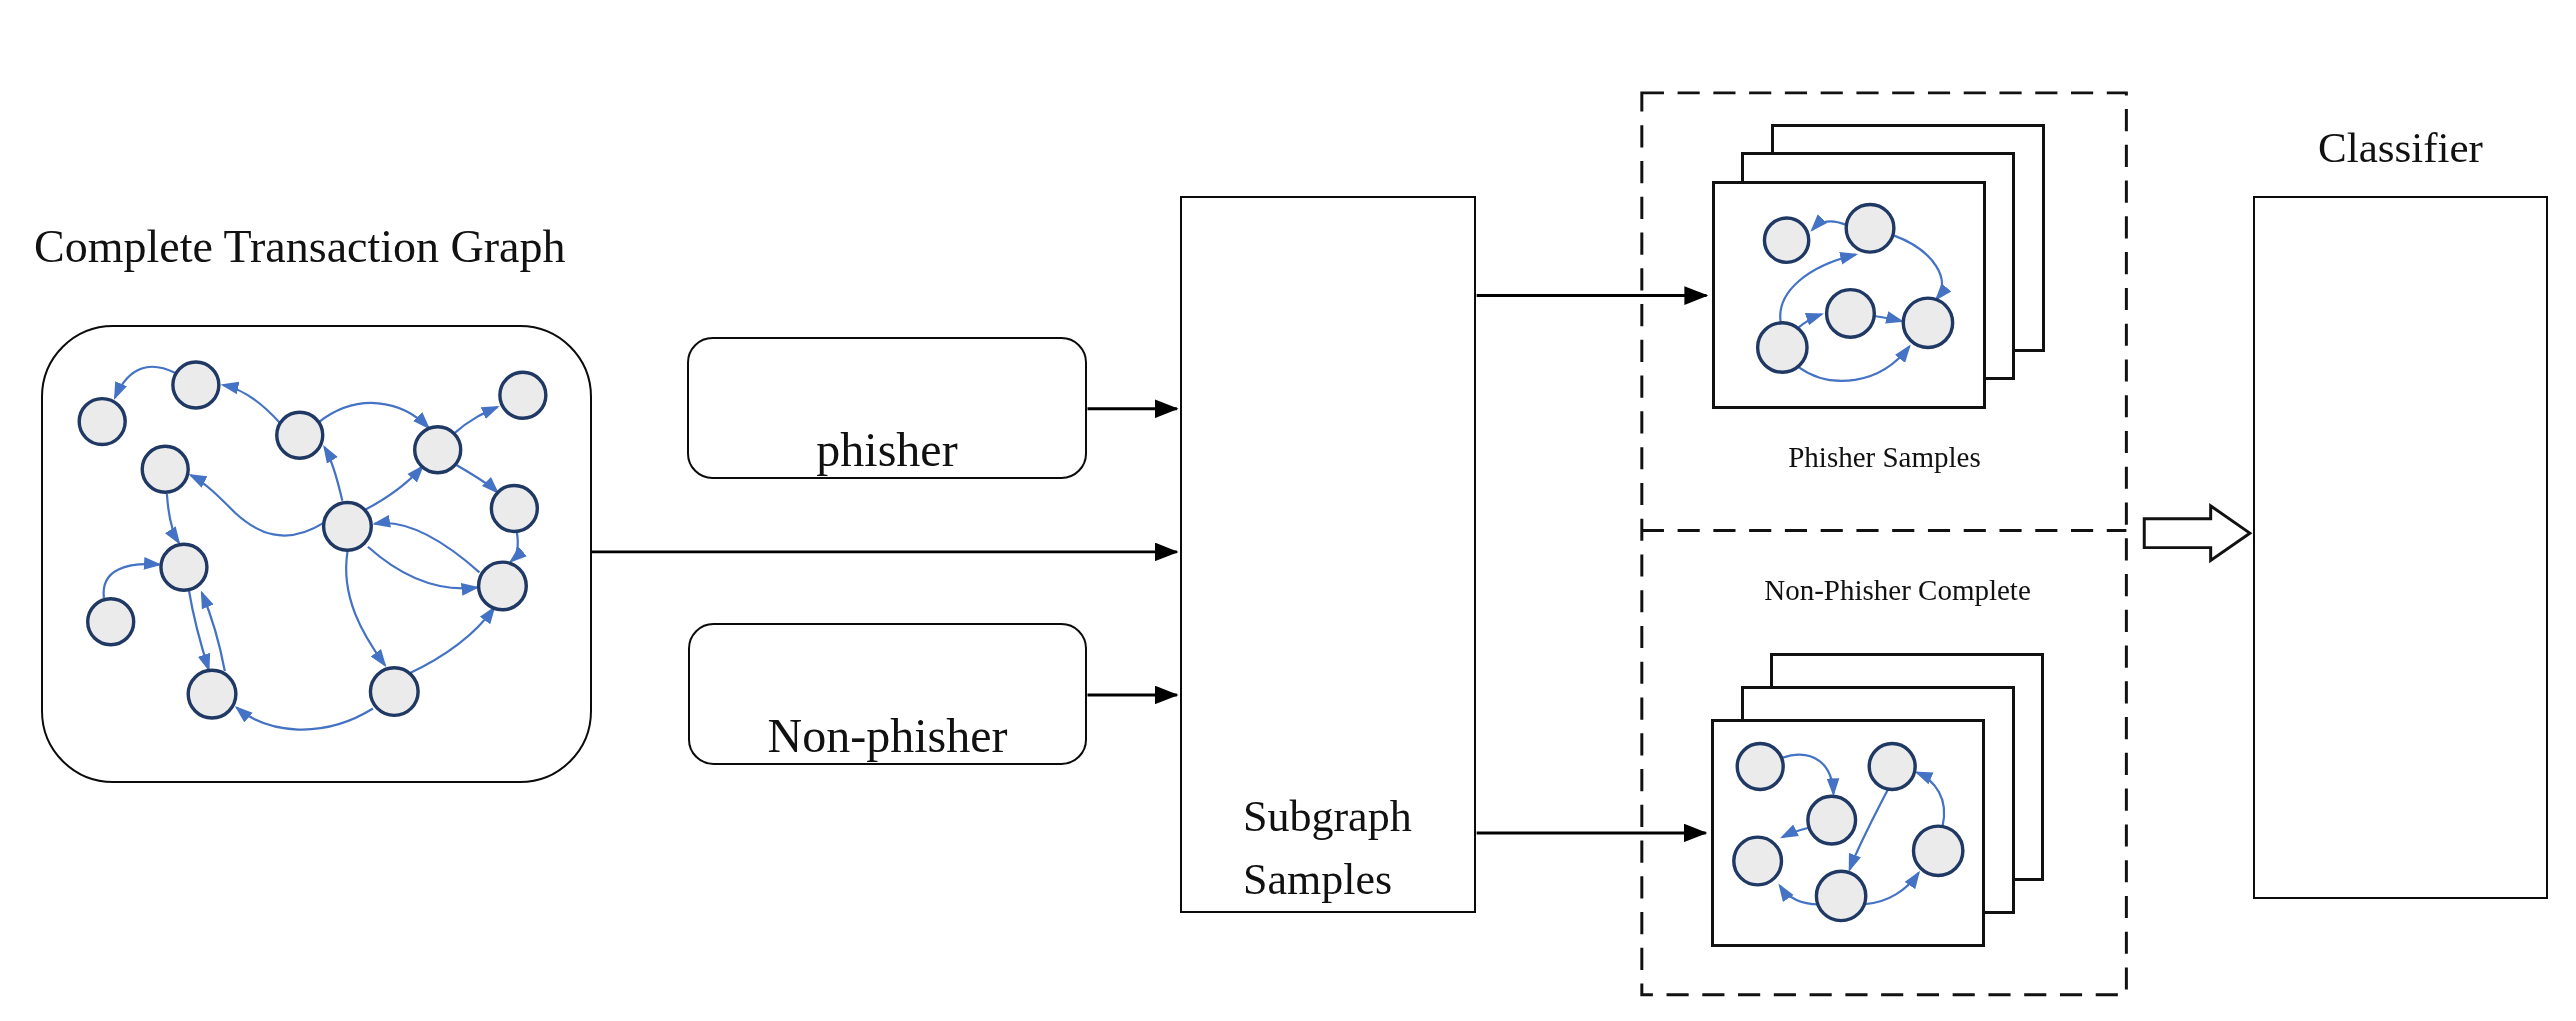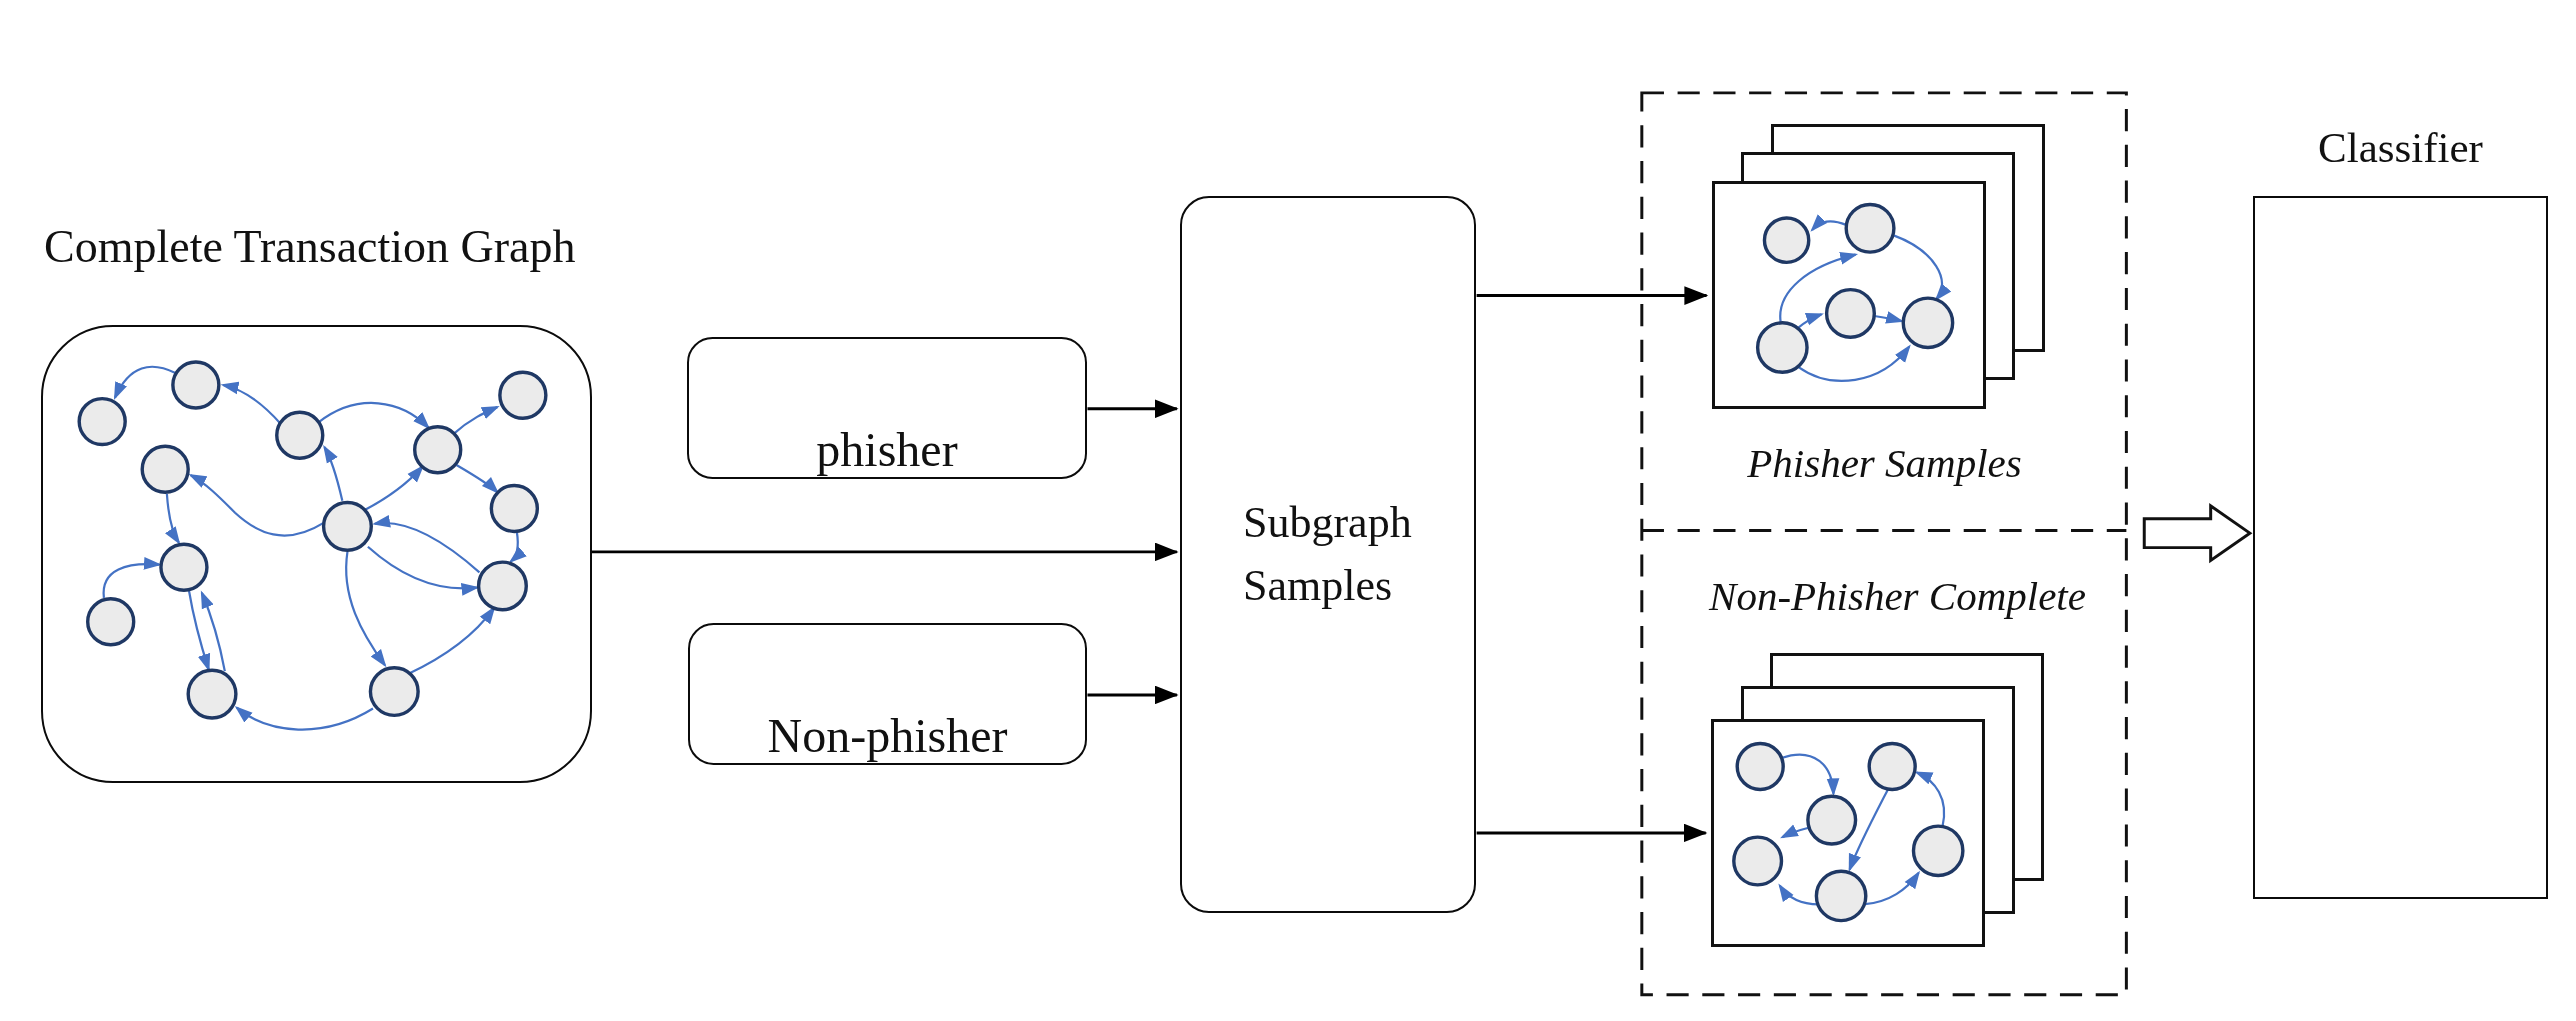--- a/index.html
+++ b/index.html
@@ -11,35 +11,35 @@
     color:#111;
     overflow:hidden;
   }
   .box{position:absolute;box-sizing:border-box;border:2.6px solid #0b0b0b;background:#ffffff;}
   .pill{border-radius:25.5px;display:flex;align-items:center;justify-content:center;}
   .card{position:absolute;box-sizing:border-box;border:3.4px solid #111;background:#ffffff;}
   .lbl{position:absolute;white-space:nowrap;line-height:1.12;}
   .f54{font-size:46px;}
   .f52{font-size:44px;}
   .f50{font-size:43px;}
-  .f48{font-size:41px;font-style:italic;}
+  .f48{font-size:29px;}
   .f56{font-size:48px;}
   .center{text-align:center;}
-  #extract-box{display:flex;align-items:center;border-radius:29px;}
+  #extract-box{display:flex;}
   #extract-text{margin-left:61px;font-size:44px;line-height:1.42;text-align:left;}
   #gnn-text{line-height:1.48;}
   #overlay{position:absolute;left:0;top:0;z-index:30;pointer-events:none;}
   .under{z-index:10;align-items:flex-end;}
 </style>
 </head>
 <body>
 
 <div id="stage">
 
-  <div class="lbl f54" style="left:44px;top:221px;">Complete Transaction Graph</div>
+  <div class="lbl f54" style="left:34px;top:221px;">Complete Transaction Graph</div>
 
   <div class="box under" id="tx-container" style="left:41px;top:325px;width:551px;height:458px;border-radius:72px;"></div>
 
   <div class="box pill under" style="left:687px;top:337px;width:400px;height:142px;">
     <span class="f56">phisher</span>
   </div>
 
   <div class="box pill under" style="left:688px;top:623px;width:399px;height:142px;">
     <span class="f56">Non-phisher</span>
   </div>

